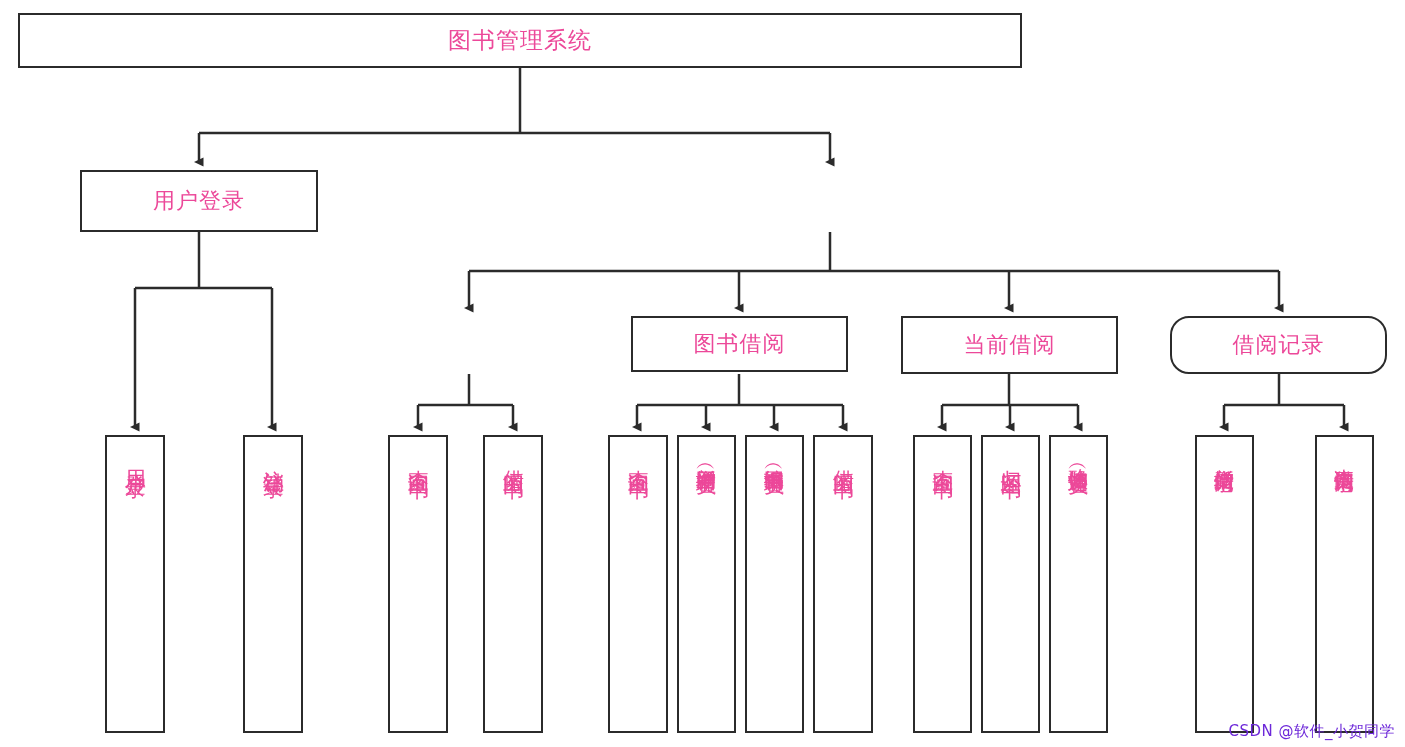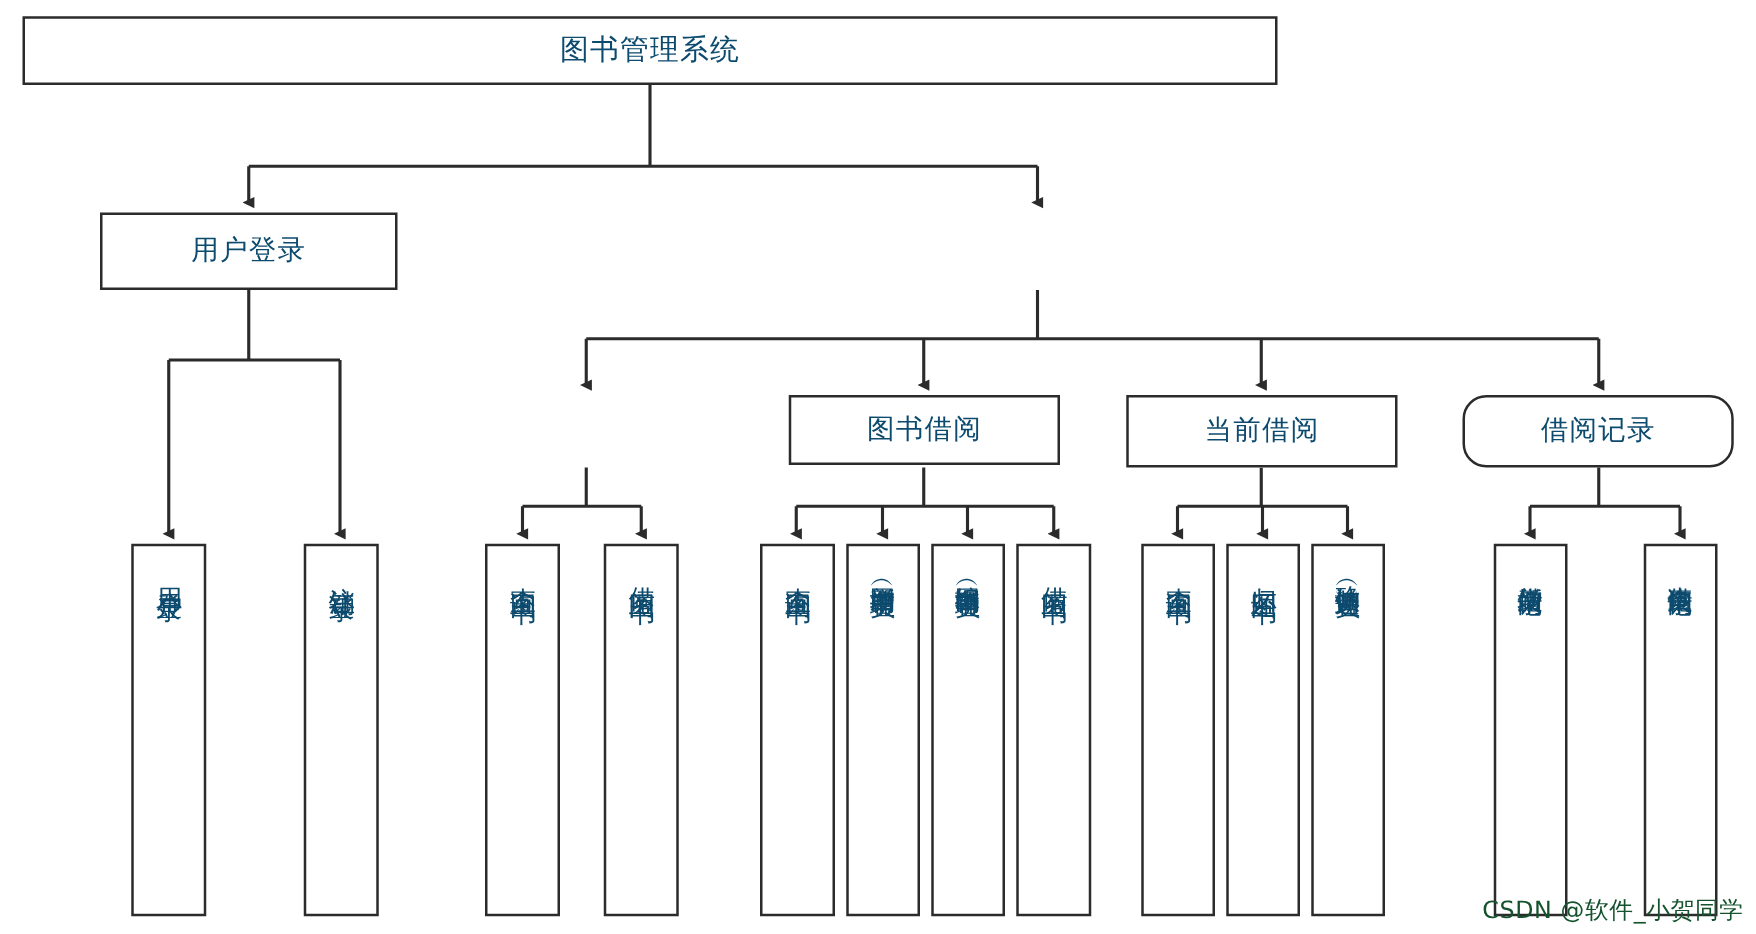--- a/index.html
+++ b/index.html
@@ -30,21 +30,21 @@
     position: absolute;
     box-sizing: border-box;
     background: #ffffff;
     border: 2px solid #2b2b2b;
     display: flex;
     align-items: center;
     justify-content: center;
     overflow: hidden;
   }
   .node-label {
-    color: #0c4a6e;
+    color: #ec4899;
     line-height: 1.18;
     white-space: nowrap;
     text-align: center;
   }
   
   .node.horizontal .node-label {
     font-size: 22px;
     letter-spacing: 1px;
   }
   .node.root .node-label {
@@ -65,22 +65,22 @@
     white-space: nowrap;
   }
   .node.vertical.tight .node-label {
     letter-spacing: 1px;
     font-size: 20px;
   }
   #watermark {
     position: absolute;
     right: 10px;
     bottom: 6px;
-    font-size: 19px;
-    color: #14532d;
+    font-size: 15px;
+    color: #6d28d9;
     letter-spacing: 0.5px;
     white-space: nowrap;
     user-select: none;
   }
 </style>
 </head>
 <body>
 
 <div id="diagram-root">
 

